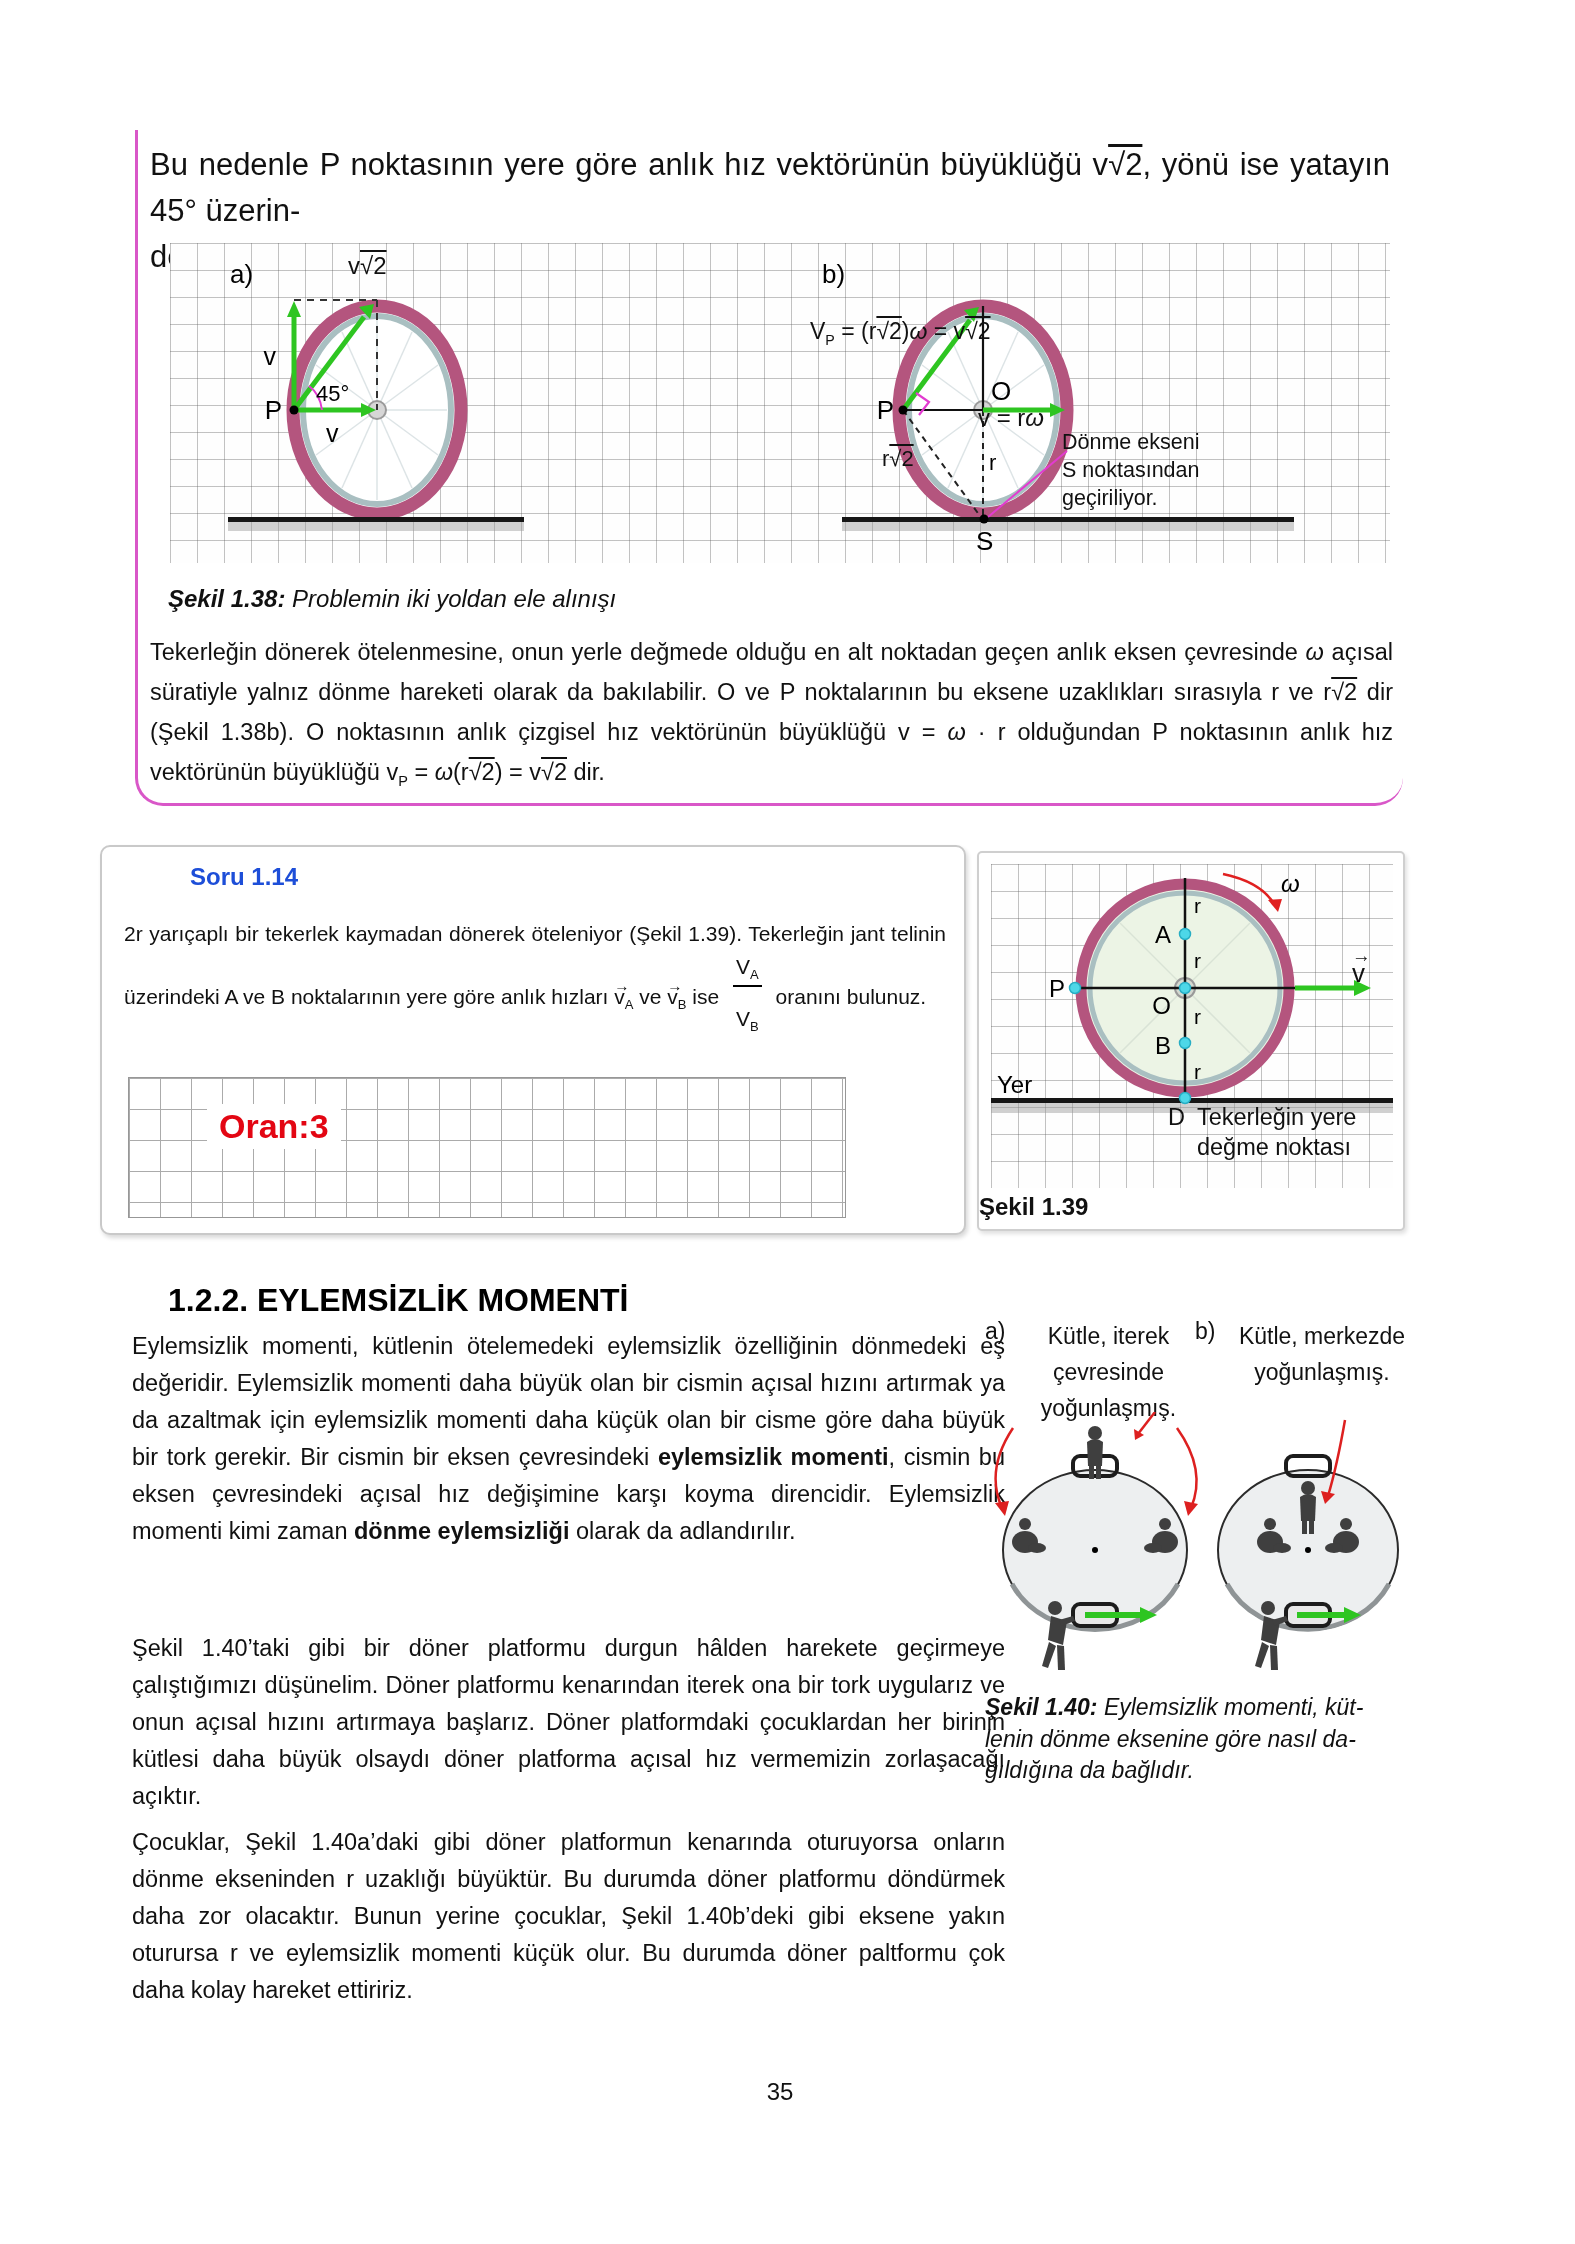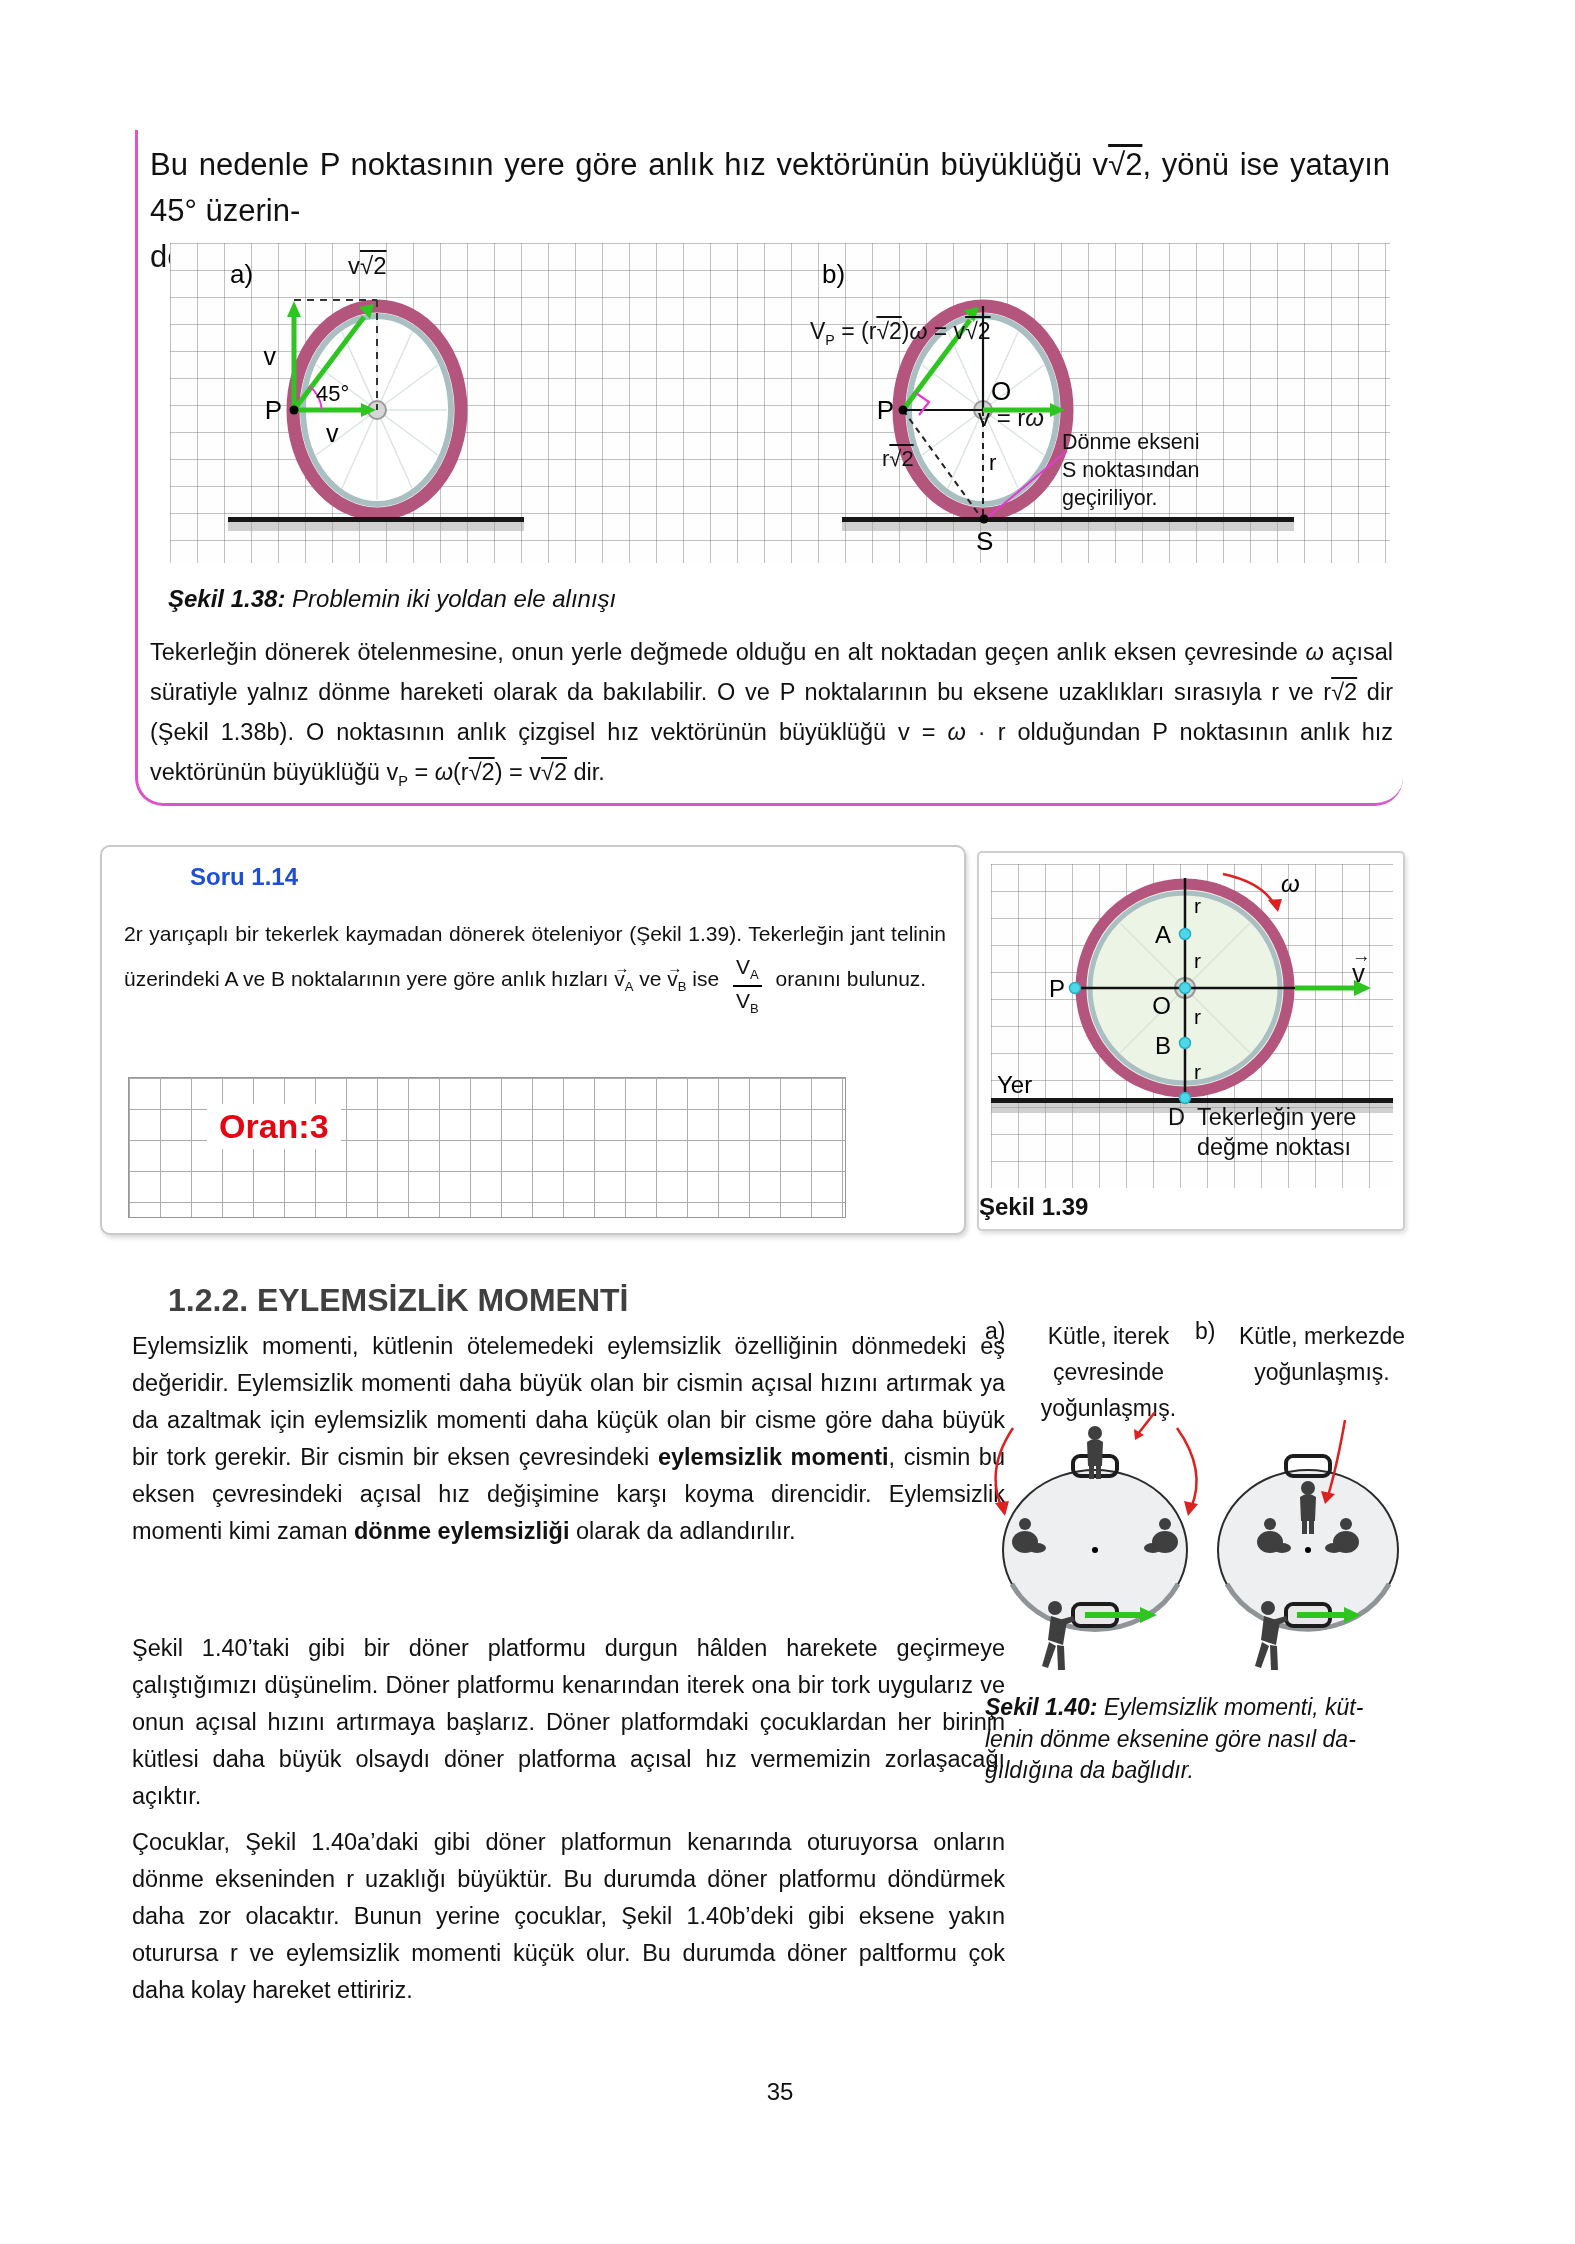--- a/index.html
+++ b/index.html
@@ -7,21 +7,21 @@
   #page { position:relative; width:1575px; height:2244px; background:#fff; overflow:hidden; color:#111; }
   .abs { position:absolute; }
   .just { text-align:justify; }
   .ov { text-decoration:overline; }
   sub { font-size:0.62em; }
   i { font-style:italic; }
   .vec { display:inline-block; position:relative; }
   .vec::before { content:"→"; position:absolute; left:0px; top:-0.72em; font-size:0.72em; }
   .frac { display:inline-block; vertical-align:-1.05em; text-align:center; line-height:1.15; margin:0 8px; }
   .frac .num { display:block; border-bottom:2px solid #000; padding:0 3px 2px 3px; }
-  .frac .den { display:block; padding-top:2px; }
+  .frac .den { display:block; padding-top:20px; }
   .dotgrid { background-color:#fefefe;
     background-image:
       repeating-linear-gradient(to right, rgba(95,95,95,0.38) 0 1px, transparent 1px 27px),
       repeating-linear-gradient(to bottom, rgba(95,95,95,0.38) 0 1px, transparent 1px 27px); }
   #pink-box { left:135px; top:130px; width:1268px; height:676px;
     border-left:3px solid #d957c8; border-bottom:3px solid #d957c8;
     border-bottom-left-radius:28px; border-bottom-right-radius:28px; }
   #intro { left:150px; top:142px; width:1240px; font-size:31px; line-height:46px; }
   #figpanel138 { left:170px; top:243px; width:1220px; height:320px; }
   #lbl-vsqrt2-a { left:348px; top:252px; font-size:24px; }
@@ -42,21 +42,21 @@
       repeating-linear-gradient(to bottom, #ababab 0 1px, transparent 1px 31px); }
   #answer { left:78px; top:26px; background:#fff; padding:3px 12px; font-size:34px;
     font-weight:bold; color:#e30613; }
   #fig139-box { left:977px; top:851px; width:428px; height:380px; background:#fff;
     border:2px solid #cfcfcf; border-radius:5px; box-shadow:2px 3px 4px rgba(0,0,0,0.12); }
   #fig139-grid { left:12px; top:11px; width:402px; height:324px; }
   #lbl-v139 { left:1352px; top:958px; font-size:26px; }
   #lbl-dnote139 { left:1168px; top:1102px; display:flex; gap:12px; font-size:23.5px; line-height:30px; }
   #cap139 { left:0px; top:340px; width:100%; font-size:24px;
     font-weight:bold; }
-  #sec-heading { left:168px; top:1282px; font-size:32px; font-weight:bold; color:#404040; }
+  #sec-heading { left:168px; top:1282px; font-size:32px; font-weight:bold; color:#000000; }
   .bodycol { left:132px; width:873px; font-size:23.5px; line-height:37px; }
   #p1 { top:1328px; }
   #p2 { top:1630px; }
   #p3 { top:1824px; }
   .flab { display:flex; }
   .flab .marker { font-size:23px; width:42px; }
   .flab .ftext { flex:1; text-align:center; font-size:23px; line-height:36px; }
   #flab-a { left:985px; top:1318px; width:205px; }
   #flab-b { left:1195px; top:1318px; width:212px; }
   #fig140-svg { left:985px; top:1412px; }

